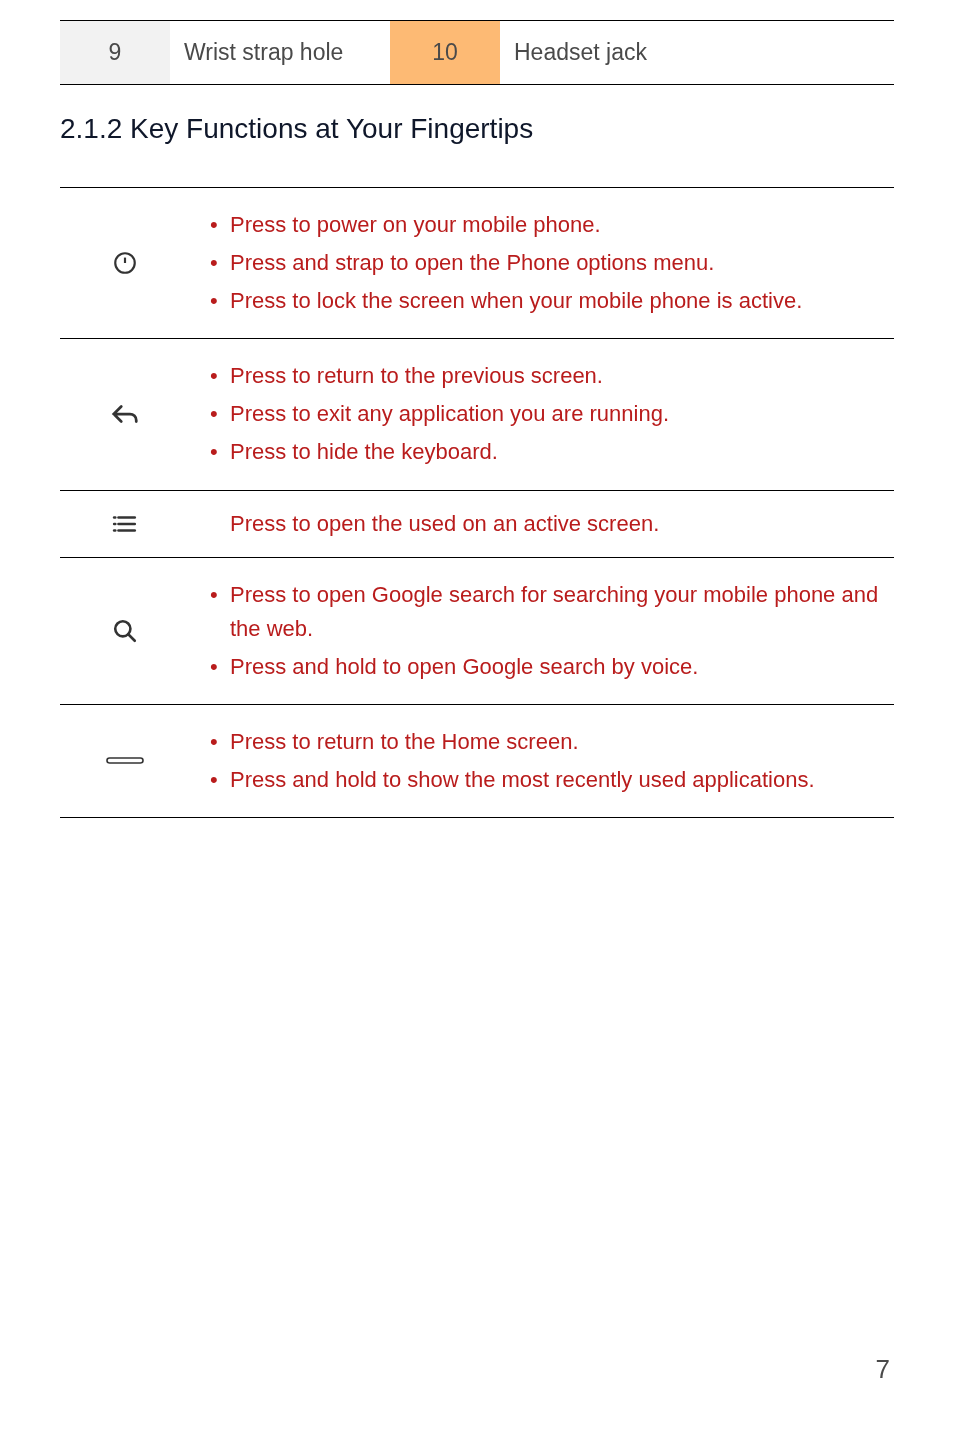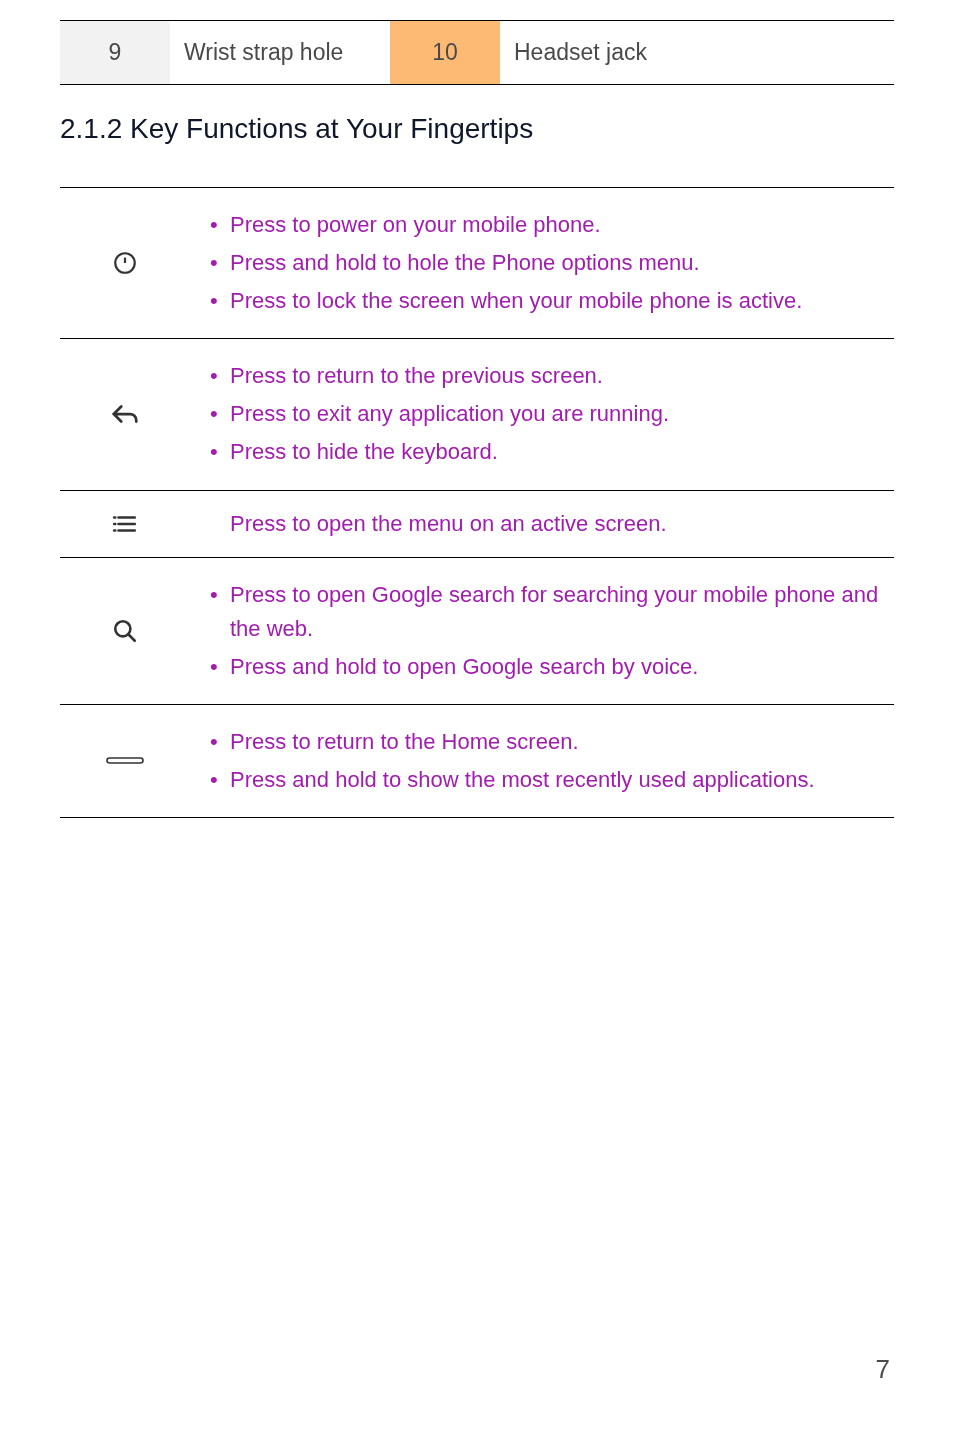--- a/index.html
+++ b/index.html
@@ -41,21 +41,21 @@
     .func-table {
       width: 100%;
       border-collapse: collapse;
       table-layout: fixed;
     }
     .func-table td {
       border-top: 1px solid #000;
       border-bottom: 1px solid #000;
       padding: 16px 10px;
       font-size: 22px;
-      color: #a21caf;
+      color: #b91c1c;
       vertical-align: middle;
       line-height: 1.55;
     }
     .func-table td.iconcell {
       width: 130px;
       text-align: center;
       vertical-align: middle;
     }
     ul.bullets { list-style: none; padding-left: 6px; }
     ul.bullets li {
@@ -101,21 +101,21 @@
       <tr>
     <td class="iconcell">
       <svg width="26" height="26" viewBox="0 0 24 24" fill="none" stroke="#333" stroke-width="2">
         <circle cx="12" cy="12" r="9"></circle>
             <line x1="12" y1="7" x2="12" y2="12"></line>
       </svg>
     </td>
     <td>
       <ul class="bullets">
         <li>Press to power on your mobile phone.</li>
-        <li><span>Press and hold to hole the </span><span class="bold">Phone options</span><span> menu.</span></li>
+        <li><span>Press and strap to open the </span><span class="bold">Phone options</span><span> menu.</span></li>
         <li>Press to lock the screen when your mobile phone is active.</li>
       </ul>
     </td>
   </tr>
   <tr>
     <td class="iconcell">
       <svg width="30" height="26" viewBox="0 0 24 20" fill="none" stroke="#333" stroke-width="2.2" stroke-linecap="round">
         <path d="M9 4 L3 10 L9 16 M3 10 H16 a5 5 0 0 1 5 5 v1"></path>
       </svg>
     </td>
@@ -132,21 +132,21 @@
       <svg width="26" height="22" viewBox="0 0 24 18" fill="none" stroke="#333" stroke-width="2.4" stroke-linecap="round">
         <line x1="6" y1="3" x2="21" y2="3"></line>
             <line x1="6" y1="9" x2="21" y2="9"></line>
             <line x1="6" y1="15" x2="21" y2="15"></line>
         <line x1="2" y1="3" x2="3" y2="3"></line>
             <line x1="2" y1="9" x2="3" y2="9"></line>
             <line x1="2" y1="15" x2="3" y2="15"></line>
       </svg>
     </td>
     <td>
-      <span class="plain">Press to open the menu on an active screen.</span>
+      <span class="plain">Press to open the used on an active screen.</span>
     </td>
   </tr>
   <tr>
     <td class="iconcell">
       <svg width="26" height="26" viewBox="0 0 24 24" fill="none" stroke="#333" stroke-width="2.4" stroke-linecap="round">
         <circle cx="10" cy="10" r="7"></circle>
             <line x1="15" y1="15" x2="21" y2="21"></line>
       </svg>
     </td>
     <td>

